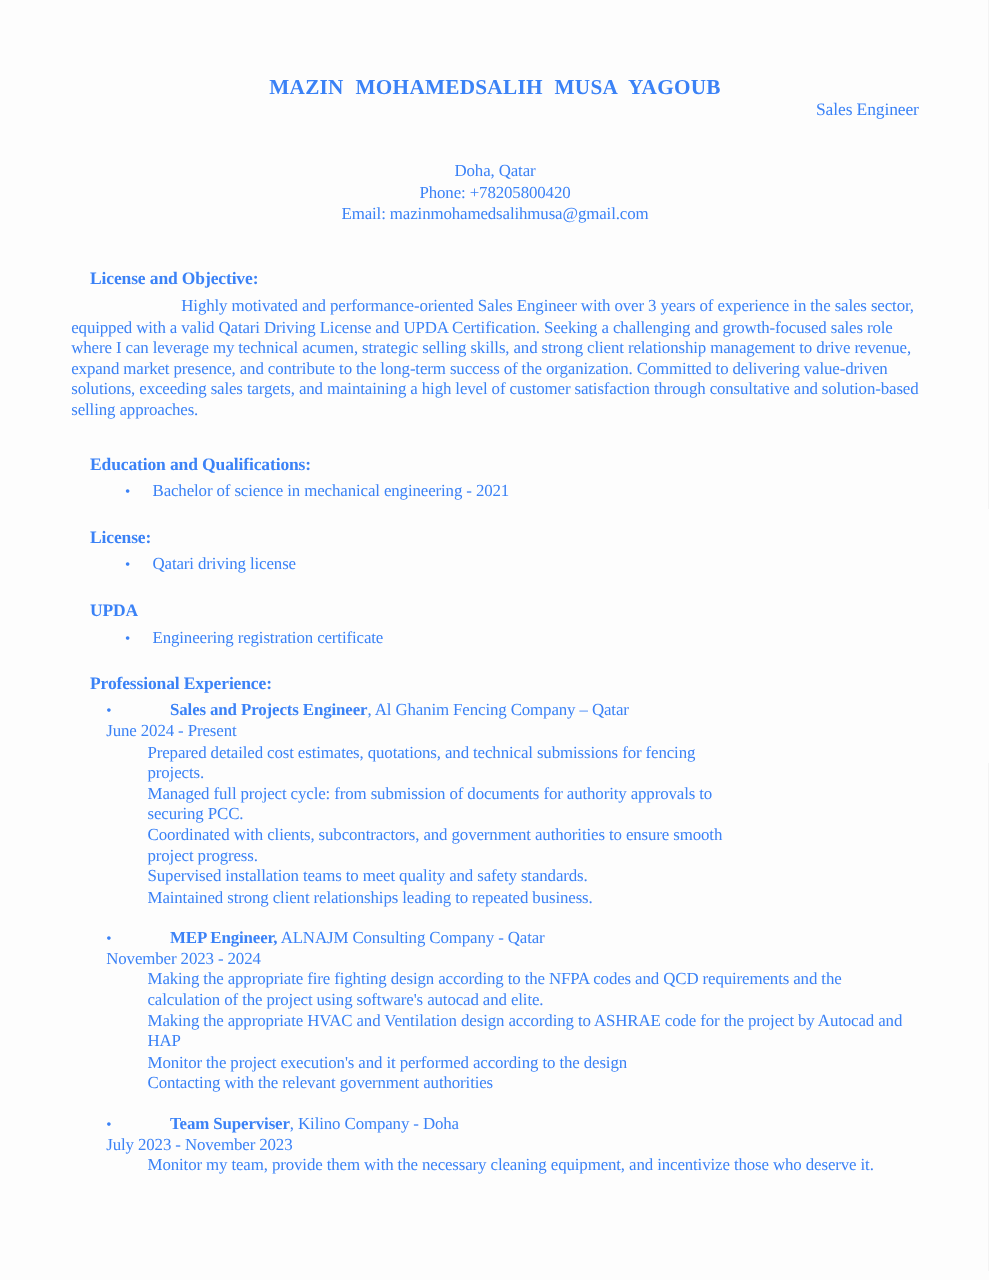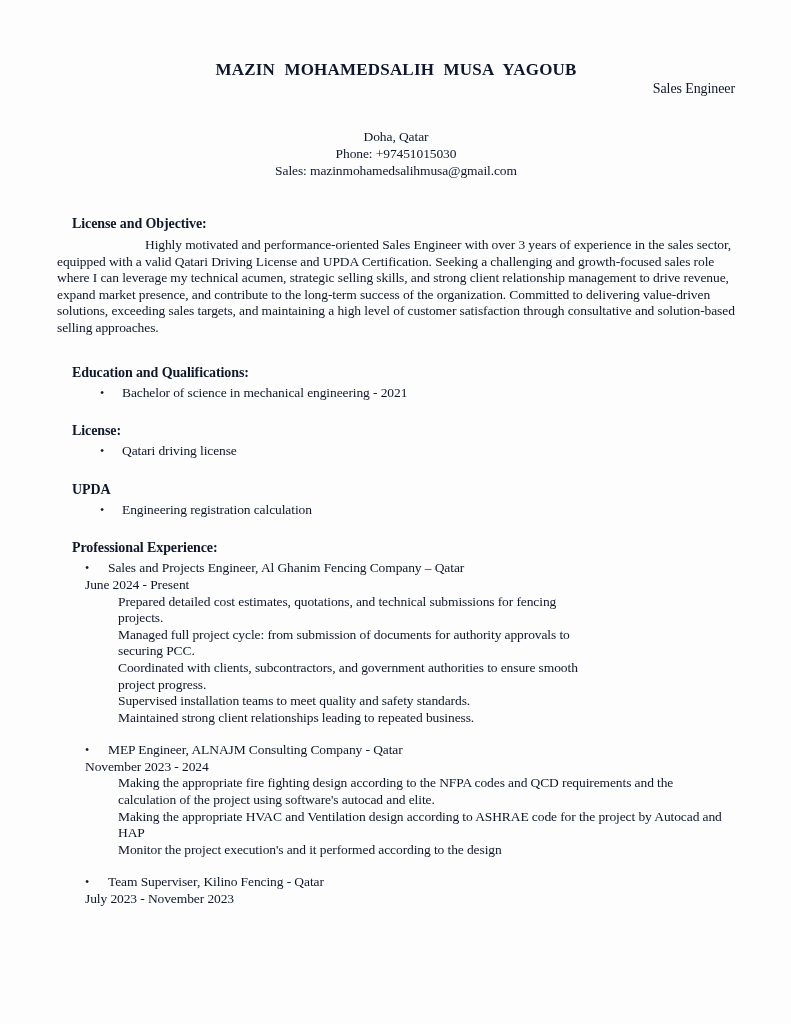--- a/index.html
+++ b/index.html
@@ -2,21 +2,21 @@
 <html><head>
 <meta charset="utf-8">
 <style>
   html, body { margin: 0; padding: 0; background: #e8e8e8; }
   .page {
     position: relative;
     width: 791px;
     height: 1024px;
     margin: 0 auto;
     background: #fdfdfd;
-    color: #0f172a;
+    color: #3b82f6;
     font-family: "Liberation Serif", "DejaVu Serif", serif;
     font-size: 13.5px;
     line-height: 16.6px;
     letter-spacing: -0.1px;
     box-sizing: border-box;
     padding: 60px 56px 0 57px;
     overflow: hidden;
   }
   .name {
     text-align: center;
@@ -61,39 +61,39 @@
   }
   .job { margin-top: 3px; }
   .job + .job { margin-top: 16px; }
   .job-head { display: flex; }
   .job-head .dot {
     width: 23px;
     margin-left: 28px;
     flex: none;
     font-size: 12px;
   }
-  .job-title { font-weight: normal; }
+  .job-title { font-weight: bold; margin-left: 28px; }
   .job-dates { margin-left: 28px; }
   .job-desc { margin-left: 61px; }
   .w480 { width: 482px; }
   .w610 { width: 614px; }
   .w600 { width: 596px; }
 </style>
 </head>
 <body>
 
 <div class="page">
 
   <div class="name">MAZIN MOHAMEDSALIH MUSA YAGOUB</div>
   <div class="subtitle">Sales Engineer</div>
 
   <div class="contact">
     <div>Doha, Qatar</div>
-    <div>Phone: +97451015030</div>
-    <div>Sales: mazinmohamedsalihmusa@gmail.com</div>
+    <div>Phone: +78205800420</div>
+    <div>Email: mazinmohamedsalihmusa@gmail.com</div>
   </div>
 
   <div class="section-heading mt-summary">License and Objective:</div>
   <p class="summary-body" style="margin:4px 0 0 0;">Highly motivated and performance-oriented Sales Engineer with over 3 years of experience in the sales sector, equipped with a valid Qatari Driving License and UPDA Certification. Seeking a challenging and growth-focused sales role where I can leverage my technical acumen, strategic selling skills, and strong client relationship management to drive revenue, expand market presence, and contribute to the long-term success of the organization. Committed to delivering value-driven solutions, exceeding sales targets, and maintaining a high level of customer satisfaction through consultative and solution-based selling approaches.</p>
 
   <div class="section-heading mt-first-section">Education and Qualifications:</div>
   <div class="bullet-list">
     <div class="bullet-item">
       <span class="dot">•</span>
       <span>Bachelor of science in mechanical engineering - 2021</span>
@@ -105,21 +105,21 @@
     <div class="bullet-item">
       <span class="dot">•</span>
       <span>Qatari driving license</span>
     </div>
   </div>
 
   <div class="section-heading mt-section">UPDA</div>
   <div class="bullet-list">
     <div class="bullet-item">
       <span class="dot">•</span>
-      <span>Engineering registration calculation</span>
+      <span>Engineering registration certificate</span>
     </div>
   </div>
 
   <div class="section-heading mt-section">Professional Experience:</div>
 
   <div class="job">
     <div class="job-head">
       <span class="dot">•</span>
       <span><span class="job-title">Sales and Projects Engineer</span><span>, Al Ghanim Fencing Company – Qatar</span></span>
     </div>
@@ -136,24 +136,28 @@
   <div class="job">
     <div class="job-head">
       <span class="dot">•</span>
       <span><span class="job-title">MEP Engineer,</span> <span>ALNAJM Consulting Company - Qatar</span></span>
     </div>
     <div class="job-dates">November 2023 - 2024</div>
     <div class="job-desc w610">
       <div>Making the appropriate fire fighting design according to the NFPA codes and QCD requirements and the calculation of the project using software's autocad and elite.</div>
       <div>Making the appropriate HVAC and Ventilation design according to ASHRAE code for the project by Autocad and HAP</div>
       <div>Monitor the project execution's and it performed according to the design</div>
+      <div>Contacting with the relevant government authorities</div>
     </div>
   </div>
 
   <div class="job">
     <div class="job-head">
       <span class="dot">•</span>
-      <span><span class="job-title">Team Superviser</span><span>, Kilino Fencing  -  Qatar</span></span>
+      <span><span class="job-title">Team Superviser</span><span>, Kilino Company  -  Doha</span></span>
     </div>
     <div class="job-dates">July 2023 - November 2023</div>
+    <div class="job-desc w600">
+      <div>Monitor my team, provide them with the necessary cleaning equipment, and incentivize those who deserve it.</div>
+    </div>
   </div>
 
 </div>
 
 </body></html>

